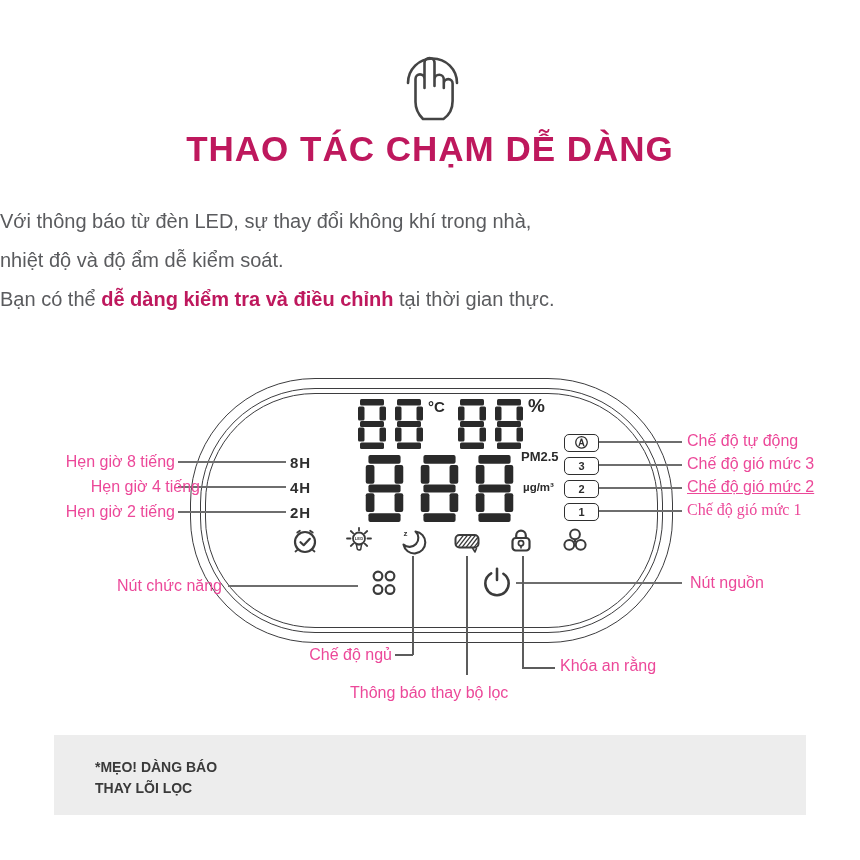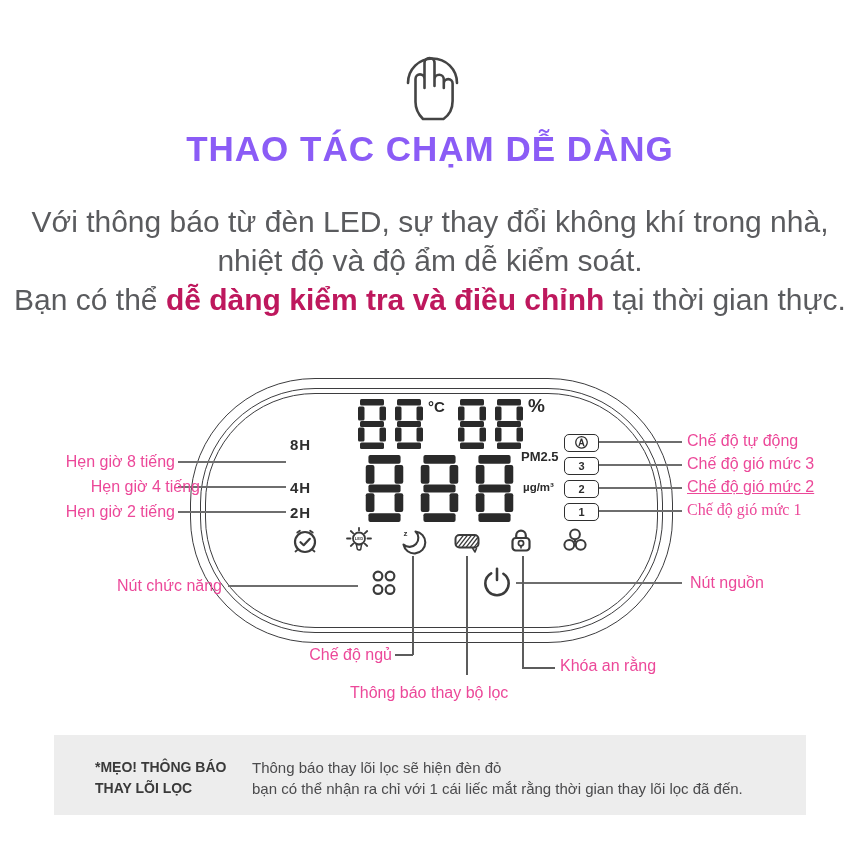--- a/index.html
+++ b/index.html
@@ -1,21 +1,21 @@
 <!DOCTYPE html>
 <html><head>
 <meta charset="utf-8">
 <style>
   html,body{margin:0;padding:0;background:#fff;}
   .canvas{position:relative;width:860px;height:860px;background:#ffffff;overflow:hidden;
           font-family:"Liberation Sans", sans-serif;color:#3a3a3a;}
   .title{position:absolute;top:129px;left:0;width:860px;text-align:center;margin:0;
-         font-size:35px;font-weight:700;letter-spacing:1px;color:#8b5cf6;}
-  .intro{position:absolute;top:202px;left:0;width:860px;text-align:center;
-         font-size:30px;line-height:39px;color:#5a5b5e;font-weight:400;}
+         font-size:35px;font-weight:700;letter-spacing:1px;color:#be185d;}
+  .intro{position:absolute;top:202px;left:0;width:860px;
+         font-size:20px;line-height:39px;color:#5a5b5e;font-weight:400;}
   .intro .b{font-weight:700;color:#be185d;}
   
   .panel-line{position:absolute;border:1.5px solid #3d3d3f;background:transparent;}
   
   .hline{position:absolute;height:1.5px;background:#6e6e6e;}
   .vline{position:absolute;width:1.7px;background:#5c5c5c;}
   
   .lbl{position:absolute;font-size:16px;color:#ec4899;white-space:nowrap;}
   .lbl.right-align{text-align:right;}
   
@@ -122,21 +122,21 @@
         <rect x="43" y="57" width="13" height="28" rx="3" fill="#2a2a2a"></rect>
         <rect x="4" y="87" width="48" height="13" rx="3" fill="#2a2a2a"></rect>
         <rect x="0" y="57" width="13" height="28" rx="3" fill="#2a2a2a"></rect>
         <rect x="0" y="15" width="13" height="28" rx="3" fill="#2a2a2a"></rect>
         <rect x="4" y="44" width="48" height="12" rx="3" fill="#2a2a2a"></rect>
       </svg>
     </div>
   <div class="seg-unit" style="left:521px;top:449px;font-size:13px;">PM2.5</div>
   <div class="seg-unit" style="left:523px;top:481px;font-size:11.5px;">µg/m³</div>
 
-  <div class="timer" style="top:436px;text-align:center;">8H</div>
+  <div class="timer" style="top:454px;text-align:center;">8H</div>
   <div class="timer" style="top:479px;">4H</div>
   <div class="timer" style="top:504px;">2H</div>
 
   <div class="fanbox" style="top:434px;font-size:13px;">Ⓐ</div>
   <div class="fanbox" style="top:457px;">3</div>
   <div class="fanbox" style="top:480px;">2</div>
   <div class="fanbox" style="top:503px;">1</div>
 
   <div class="icon" style="left:290px;top:526px;">
     <svg width="30" height="30" viewBox="0 0 30 30" fill="none" stroke="#3b3b3b" stroke-width="2.2" stroke-linecap="round" stroke-linejoin="round">
@@ -230,21 +230,17 @@
   <div class="lbl" style="left:687px;top:455px;">Chế độ gió mức 3</div>
   <div class="lbl" style="left:687px;top:478px;text-decoration:underline;">Chế độ gió mức 2</div>
   <div class="lbl" style="left:687px;top:501px;font-family:Liberation Serif, serif;">Chế độ gió mức 1</div>
   <div class="lbl" style="left:690px;top:574px;">Nút nguồn</div>
   <div class="lbl right-align" style="right:468px;top:646px;">Chế độ ngủ</div>
   <div class="lbl" style="left:560px;top:657px;">Khóa an rằng</div>
   <div class="lbl" style="left:350px;top:684px;width:233px;text-align:left;">Thông báo thay bộ lọc</div>
 
   <div class="tip-box"></div>
   <div class="tip-title">
-    <div>*MẸO! THÔNG BÁO</div>
+    <div>*MẸO! DÀNG BÁO</div>
     <div>THAY LÕI LỌC</div>
   </div>
-  <div class="tip-body">
-    <div>Thông báo thay lõi lọc sẽ hiện đèn đỏ</div>
-    <div>bạn có thể nhận ra chỉ với 1 cái liếc mắt rằng thời gian thay lõi lọc đã đến.</div>
-  </div>
 
 </div>
 
 </body></html>

